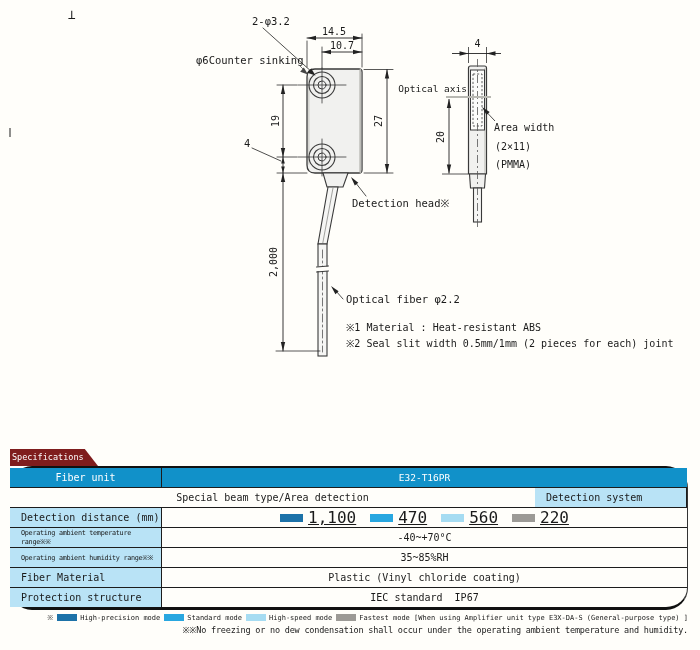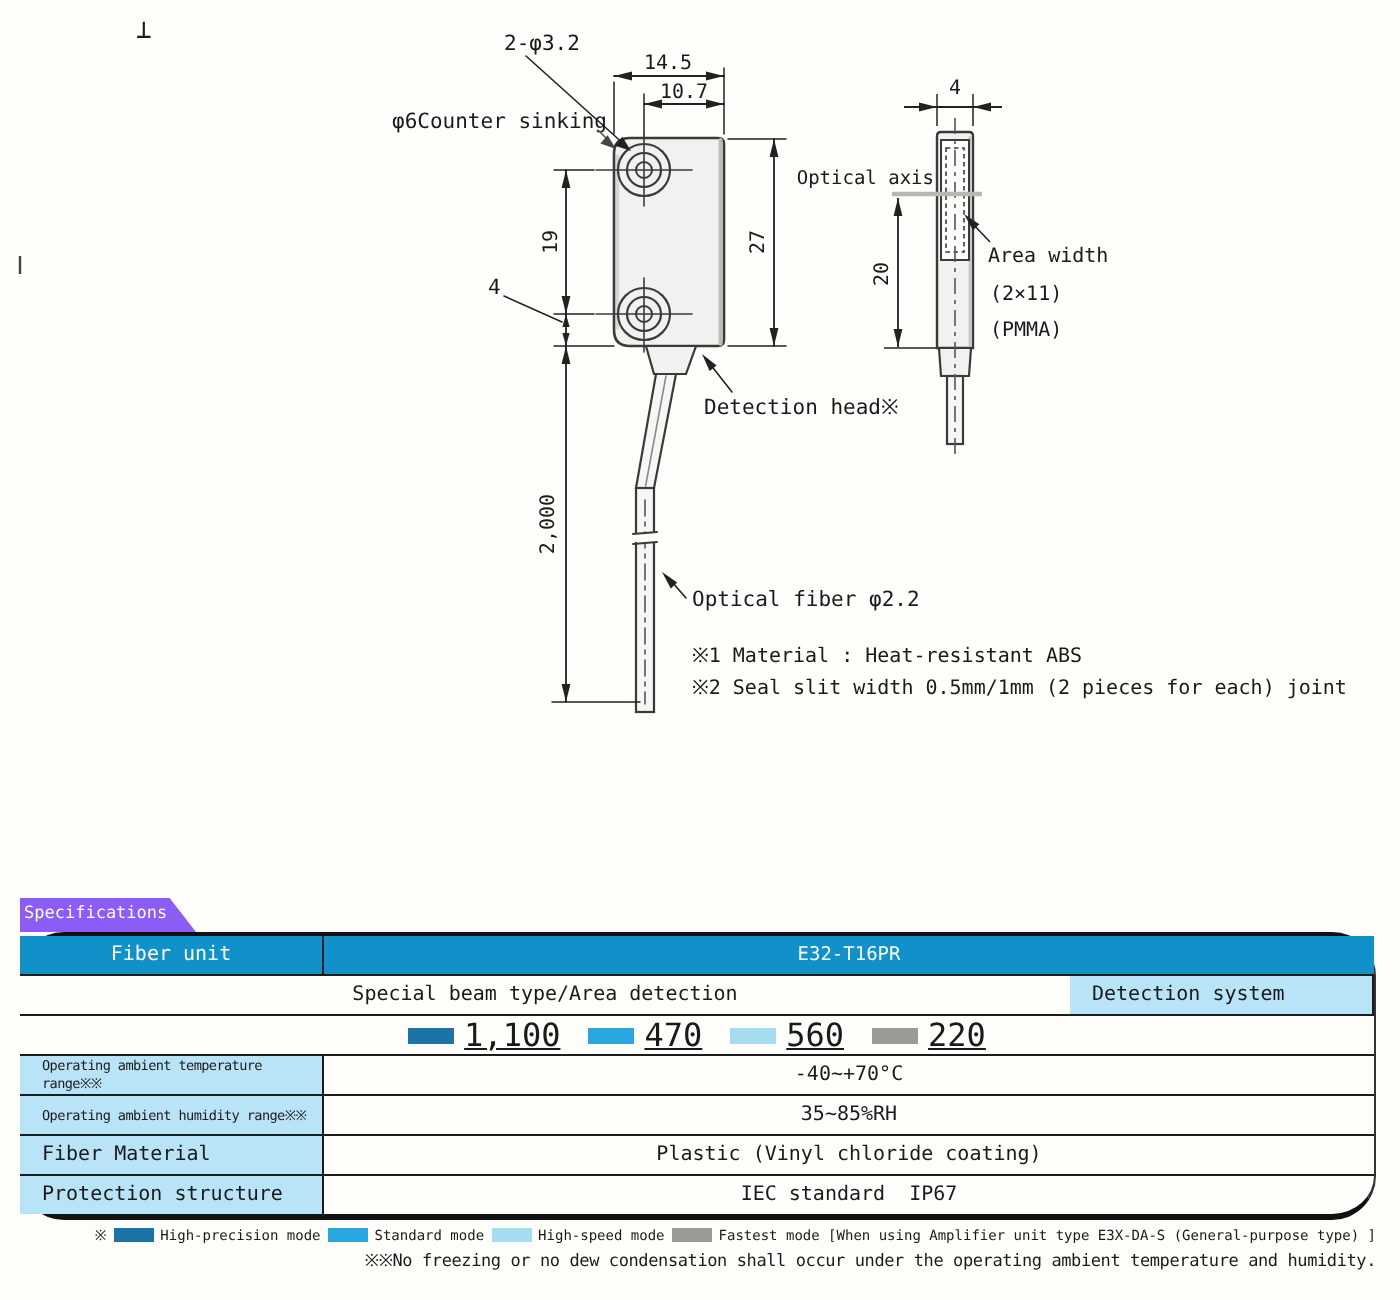--- a/index.html
+++ b/index.html
@@ -8,21 +8,21 @@
     background:#fffefa;
     font-family:"DejaVu Sans Mono","Liberation Mono",monospace;
     color:#1a1a1a;
   }
   svg text{font-family:"DejaVu Sans Mono","Liberation Mono",monospace;fill:#1a1a1a;}
   .drawing{position:absolute;left:0;top:0;}
 
   
   .spec-section{position:absolute;left:10px;top:449px;width:678px;}
   .spec-tab{
-    background:#8b5cf6;color:#ffffff;width:88px;height:17px;line-height:17px;
+    background:#7f1d1d;color:#ffffff;width:88px;height:17px;line-height:17px;
     padding-left:2px;box-sizing:border-box;font-size:8.5px;
     clip-path:polygon(0 0,85% 0,100% 100%,0 100%);
   }
   .spec-table{border-top:2px solid #111;border-bottom:3px solid #111;border-right:1px solid #333;border-radius:22px;}
   .spec-row{display:flex;border-bottom:1.5px solid #1c1c1c;}
   .spec-row:last-child{border-bottom:none;}
   .cell{box-sizing:border-box;height:19px;display:flex;align-items:center;overflow:hidden;}
   .cell.label{width:152px;background:#b9e3f6;border-right:1.5px solid #1c1c1c;padding-left:11px;font-size:10px;}
   .cell.value{flex:1;justify-content:center;font-size:10px;white-space:pre;}
   .spec-row.header .cell.label{background:#1191c9;color:#fff;justify-content:center;padding-left:0;}
@@ -207,20 +207,21 @@
   <div class="spec-table">
     <div class="spec-row header">
       <div class="cell label">Fiber unit</div>
       <div class="cell value">E32-T16PR</div>
     </div>
     <div class="spec-row">
       <div class="cell value">Special beam type/Area detection</div>
       <div class="cell label">Detection system</div>
     </div>
     <div class="spec-row">
+      <div class="cell label">Detection distance (mm)</div>
       <div class="cell value">
         <span class="bar-group">
           <span class="bar" style="background: rgb(29, 114, 168);"></span>
           <span class="bar-val">1,100</span>
         </span>
         <span class="bar-group">
           <span class="bar" style="background: rgb(41, 167, 224);"></span>
           <span class="bar-val">470</span>
         </span>
         <span class="bar-group">

